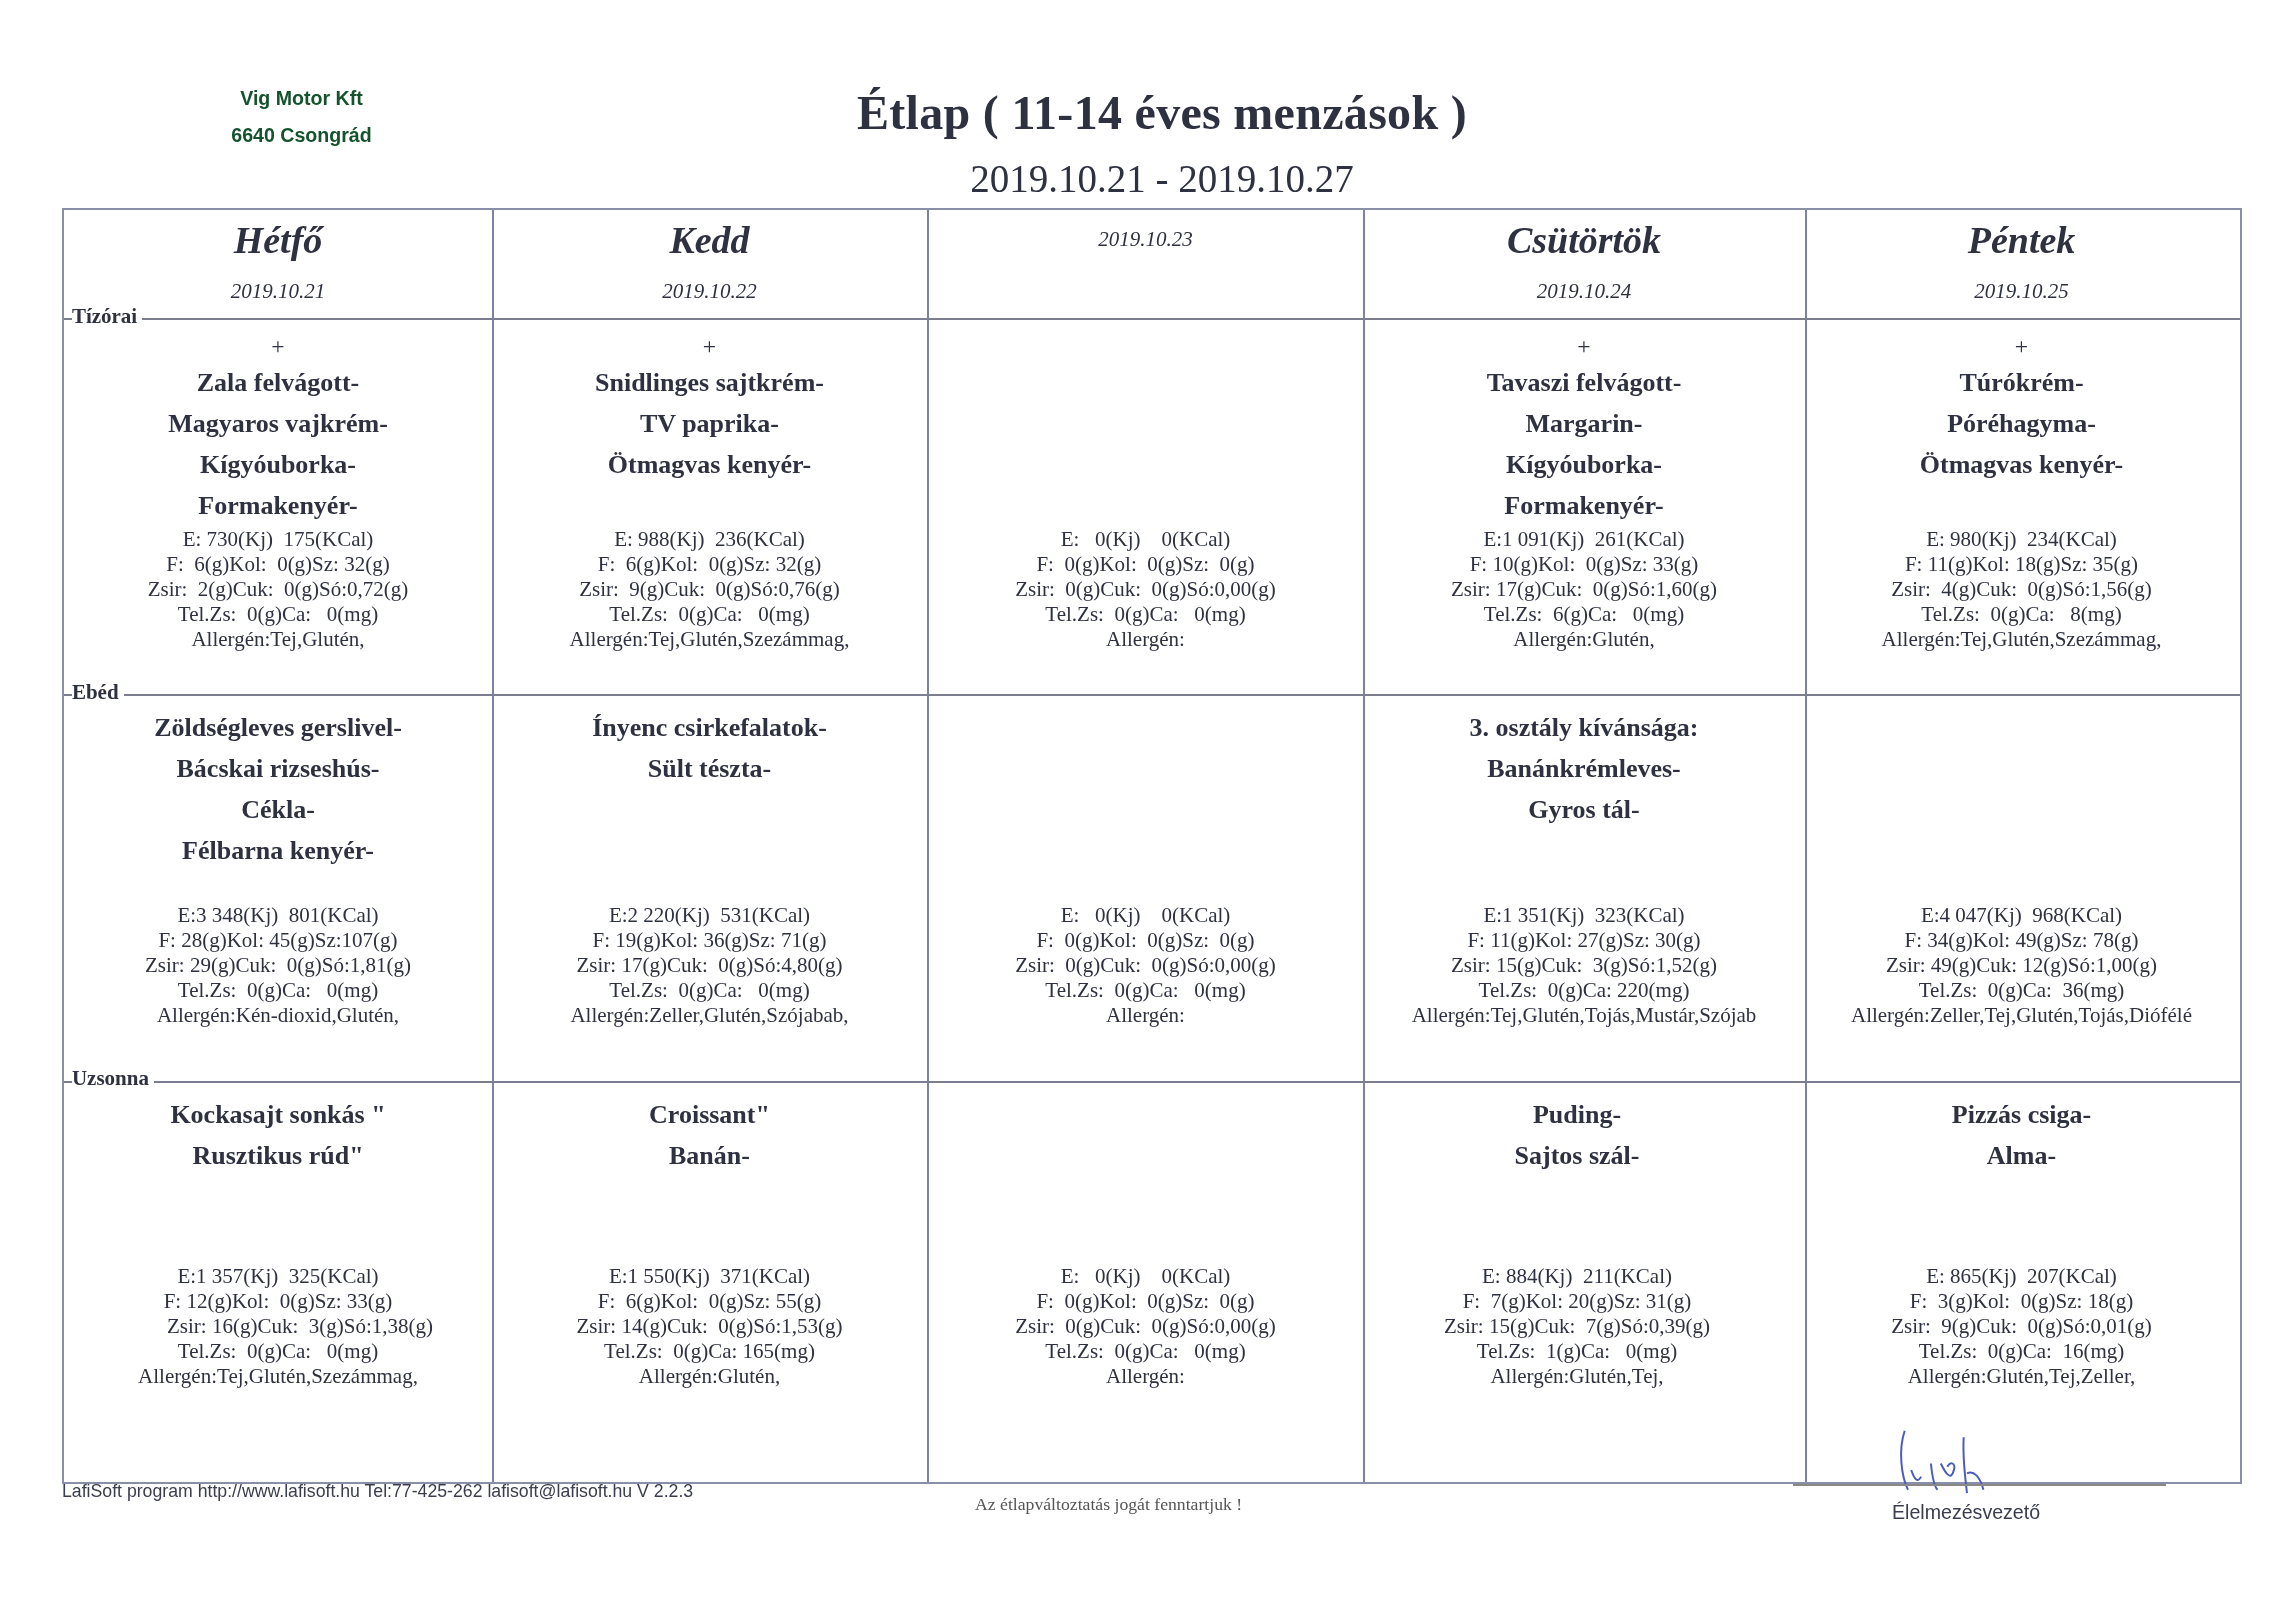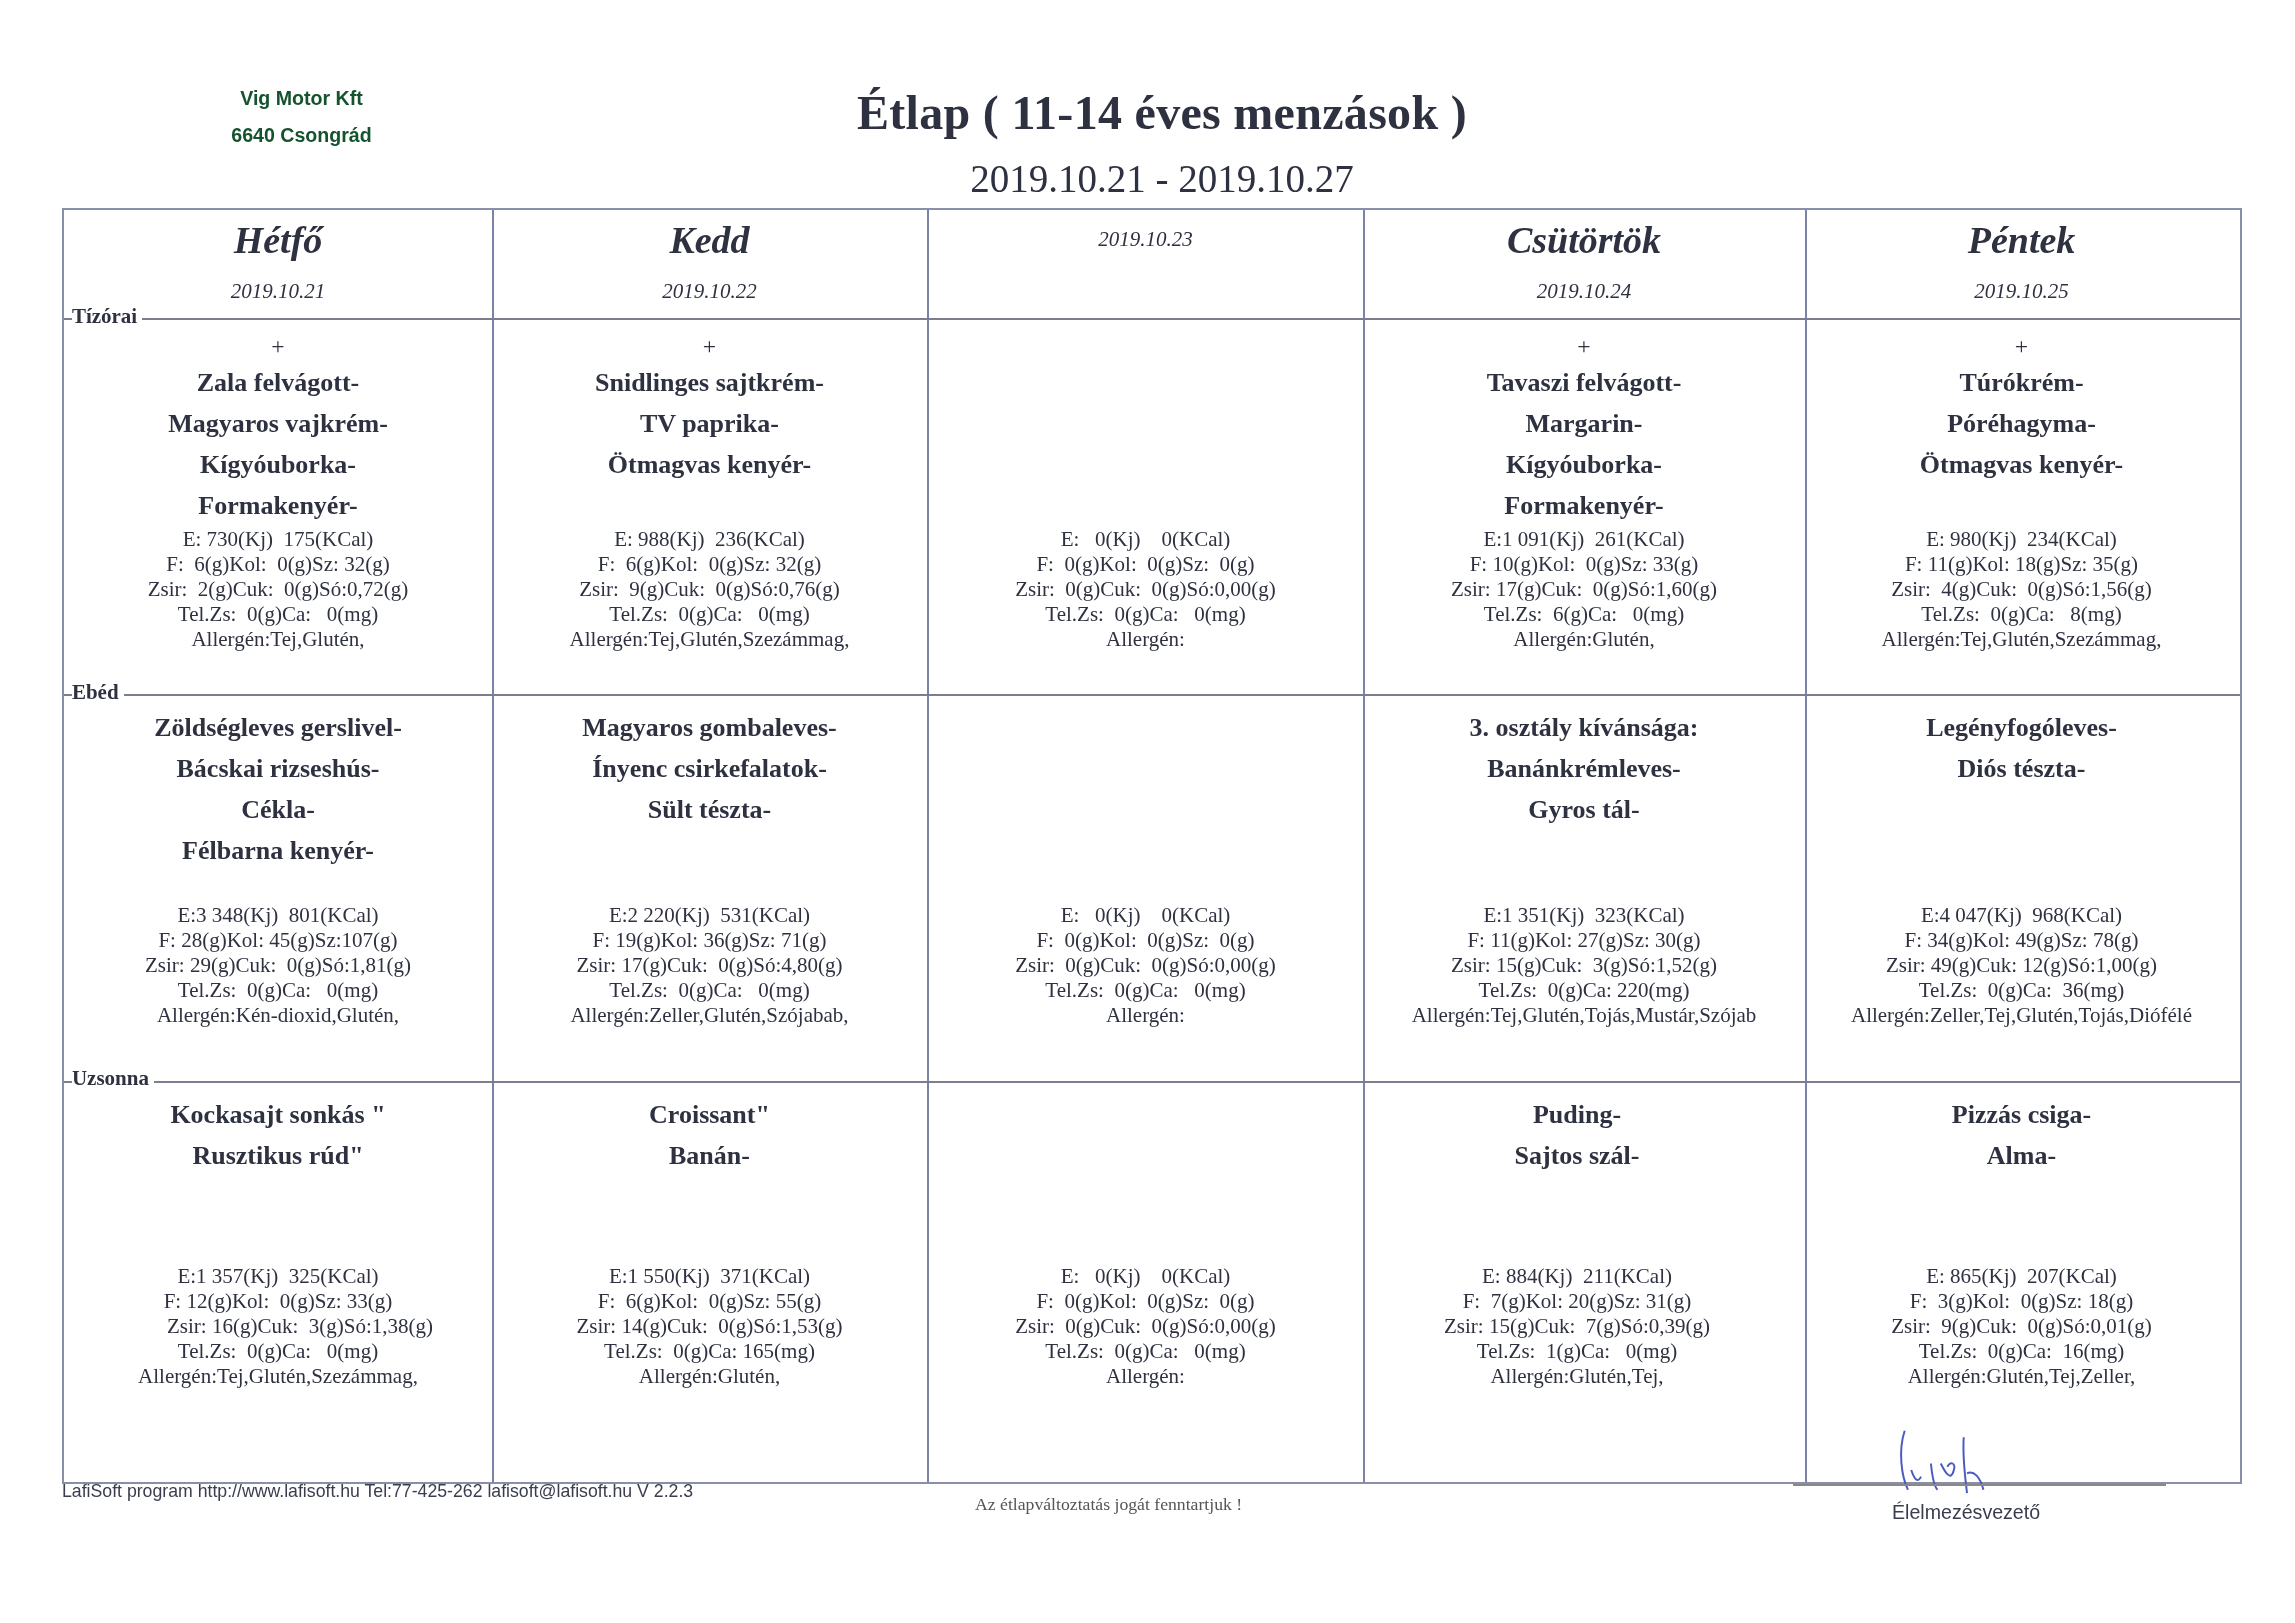--- a/index.html
+++ b/index.html
@@ -169,21 +169,20 @@
         <div style="white-space: pre;">E: 988(Kj)  236(KCal)</div>
         <div style="white-space: pre;">F:  6(g)Kol:  0(g)Sz: 32(g)</div>
         <div style="white-space: pre;">Zsir:  9(g)Cuk:  0(g)Só:0,76(g)</div>
         <div style="white-space: pre;">Tel.Zs:  0(g)Ca:   0(mg)</div>
         <div style="white-space: pre;">Allergén:Tej,Glutén,Szezámmag,</div>
       </div>
     </div>
     <div class="cell" style="left: 428px; width: 435px; top: 497px; height: 373px;">
       <div class="plus" style="visibility: hidden;"></div>
       <div class="dishes">
-        <div>Magyaros gombaleves-</div>
         <div>Ínyenc csirkefalatok-</div>
         <div>Sült tészta-</div>
       </div>
       <div class="nutri" style="top: 196px;">
         <div style="white-space: pre;">E:2 220(Kj)  531(KCal)</div>
         <div style="white-space: pre;">F: 19(g)Kol: 36(g)Sz: 71(g)</div>
         <div style="white-space: pre;">Zsir: 17(g)Cuk:  0(g)Só:4,80(g)</div>
         <div style="white-space: pre;">Tel.Zs:  0(g)Ca:   0(mg)</div>
         <div style="white-space: pre;">Allergén:Zeller,Glutén,Szójabab,</div>
       </div>
@@ -301,24 +300,20 @@
       <div class="nutri" style="top: 196px;">
         <div style="white-space: pre;">E: 980(Kj)  234(KCal)</div>
         <div style="white-space: pre;">F: 11(g)Kol: 18(g)Sz: 35(g)</div>
         <div style="white-space: pre;">Zsir:  4(g)Cuk:  0(g)Só:1,56(g)</div>
         <div style="white-space: pre;">Tel.Zs:  0(g)Ca:   8(mg)</div>
         <div style="white-space: pre;">Allergén:Tej,Glutén,Szezámmag,</div>
       </div>
     </div>
     <div class="cell" style="left: 1741px; width: 433px; top: 497px; height: 373px;">
       <div class="plus" style="visibility: hidden;"></div>
-      <div class="dishes">
-        <div>Legényfogóleves-</div>
-        <div>Diós tészta-</div>
-      </div>
       <div class="nutri" style="top: 196px;">
         <div style="white-space: pre;">E:4 047(Kj)  968(KCal)</div>
         <div style="white-space: pre;">F: 34(g)Kol: 49(g)Sz: 78(g)</div>
         <div style="white-space: pre;">Zsir: 49(g)Cuk: 12(g)Só:1,00(g)</div>
         <div style="white-space: pre;">Tel.Zs:  0(g)Ca:  36(mg)</div>
         <div style="white-space: pre;">Allergén:Zeller,Tej,Glutén,Tojás,Diófélé</div>
       </div>
     </div>
     <div class="cell" style="left: 1741px; width: 433px; top: 884px; height: 387px;">
       <div class="plus" style="visibility: hidden;"></div>

